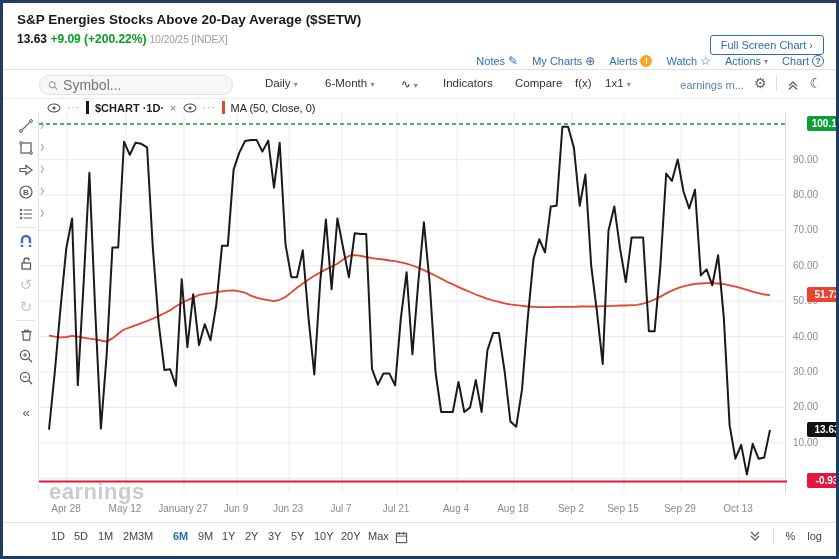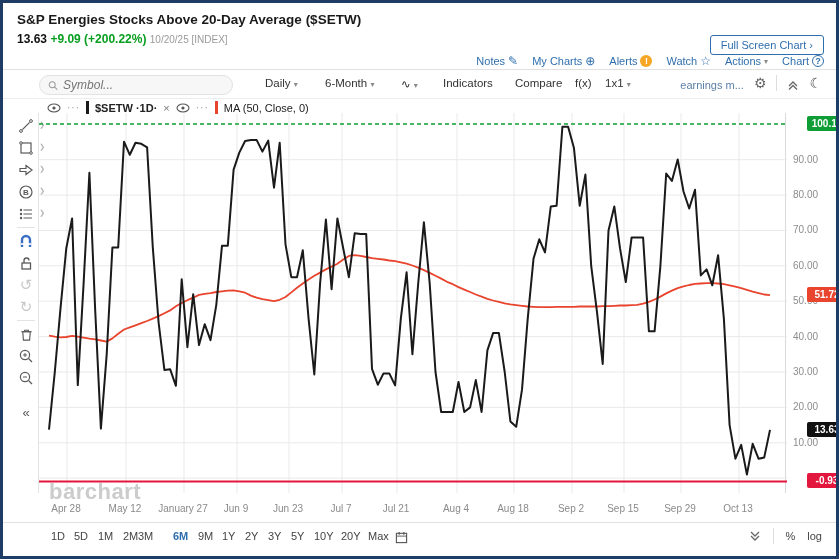--- a/index.html
+++ b/index.html
@@ -18,21 +18,21 @@
   .links-row { position:absolute; right:12px; top:51px; display:flex; gap:14px; font-size:11px; color:#2f6fad; align-items:center; }
   .links-row .lnk { display:flex; align-items:center; gap:3px; cursor:pointer; }
   .glyph { font-size:12px; }
   .alert-dot { display:inline-block; width:12px; height:12px; border-radius:50%; background:#f5a623; color:#fff; font-size:9px; font-weight:bold; text-align:center; line-height:12px; }
   .help-dot { display:inline-block; width:12px; height:12px; border-radius:50%; border:1px solid #2f6fad; color:#2f6fad; font-size:9px; font-weight:bold; text-align:center; line-height:11px; }
   .hsep { position:absolute; left:0; right:0; height:1px; background:#e1e1e1; }
 
   
   .toolbar { position:absolute; left:0; right:0; top:67px; height:29px; border-bottom:1px solid #ececec; }
   .searchbox { position:absolute; left:36px; top:5px; width:194px; height:20px; background:#f7f7f7; border:1px solid #e2e2e2; border-radius:10px; display:flex; align-items:center; padding:0 8px; gap:5px; }
-  .searchbox input { border:none; background:transparent; outline:none; font-style:italic; font-size:12px; color:#999; width:100%; font-family:"Liberation Sans",sans-serif; }
+  .searchbox input { border:none; background:transparent; outline:none; font-size:14px; color:#999; width:100%; font-family:"Liberation Sans",sans-serif; }
   .tb-item { position:absolute; top:7px; font-size:11.5px; color:#333; cursor:pointer; white-space:nowrap; }
   .caret { color:#8a8a8a; font-size:8px; }
   .tb-right { position:absolute; right:14px; top:5px; display:flex; align-items:flex-end; gap:10px; }
   .earnings { font-size:11px; color:#5b7fa6; cursor:pointer; }
   .vbar { width:1px; height:16px; background:#ddd; }
 
   
   .tools { position:absolute; left:10px; top:112px; width:26px; display:flex; flex-direction:column; align-items:center; }
   .tool { height:22px; display:flex; align-items:center; justify-content:center; width:100%; position:relative; cursor:pointer; }
   .tool .exp { position:absolute; right:-6px; top:6px; font-size:7px; color:#b5b5b5; }
@@ -219,21 +219,21 @@
     <div class="collapse-left">«</div>
   </div>
 
   <div class="legend">
     <svg width="14" height="10" viewBox="0 0 14 10">
         <ellipse cx="7" cy="5" rx="6" ry="4" fill="none" stroke="#555" stroke-width="1.1"></ellipse>
         <circle cx="7" cy="5" r="1.6" fill="#555"></circle>
       </svg>
     <span class="dots">···</span>
     <span class="cbar" id="leg-bar1" style="background: rgb(26, 26, 26);"></span>
-    <span class="sname">$SETW ·1D·</span>
+    <span class="sname">$CHART ·1D·</span>
     <span class="x">×</span>
     <svg width="14" height="10" viewBox="0 0 14 10">
         <ellipse cx="7" cy="5" rx="6" ry="4" fill="none" stroke="#555" stroke-width="1.1"></ellipse>
         <circle cx="7" cy="5" r="1.6" fill="#555"></circle>
       </svg>
     <span class="dots">···</span>
     <span class="cbar" id="leg-bar2" style="background: rgb(232, 68, 46);"></span>
     <span>MA (50, Close, 0)</span>
   </div>
 
@@ -260,21 +260,21 @@
         <line class="grid" x1="475" x2="475" y1="0" y2="380"></line>
         <line class="grid" x1="533" x2="533" y1="0" y2="380"></line>
         <line class="grid" x1="585" x2="585" y1="0" y2="380"></line>
         <line class="grid" x1="642" x2="642" y1="0" y2="380"></line>
         <line class="grid" x1="700" x2="700" y1="0" y2="380"></line>
         <line x1="0" x2="748" y1="11.0" y2="11.0" stroke="#0e9e35" stroke-width="1.6" stroke-dasharray="4 3"></line>
         <line x1="0" x2="748" y1="368.4" y2="368.4" stroke="#e3173d" stroke-width="2"></line>
         <polyline points="10.0,222.6 15.8,223.6 21.5,224.3 27.3,224.0 33.1,222.9 38.8,223.6 44.6,224.7 50.4,225.7 56.1,226.4 61.9,227.5 67.7,228.6 73.4,225.4 79.2,220.8 85.0,216.5 90.8,214.4 96.5,212.3 102.3,210.2 108.1,208.0 113.8,205.6 119.6,203.1 125.4,200.3 131.1,197.4 136.9,193.2 142.7,190.0 148.4,187.2 154.2,184.7 160.0,181.9 165.7,180.8 171.5,180.1 177.3,179.0 183.0,178.3 188.8,177.6 194.6,177.3 200.3,178.3 206.1,179.7 211.9,182.6 217.6,184.7 223.4,186.1 229.2,187.2 235.0,188.2 240.7,186.8 246.5,184.0 252.3,179.4 258.0,174.8 263.8,170.5 269.6,166.6 275.3,162.8 281.1,159.6 286.9,156.4 292.6,153.6 298.4,150.7 304.2,146.5 309.9,142.9 315.7,142.2 321.5,142.9 327.2,144.0 333.0,145.1 338.8,145.8 344.5,146.5 350.3,147.5 356.1,148.2 361.8,149.3 367.6,150.7 373.4,152.5 379.2,154.6 384.9,157.1 390.7,159.9 396.5,162.8 402.2,165.6 408.0,168.8 413.8,171.2 419.5,174.1 425.3,176.6 431.1,179.0 436.8,181.5 442.6,183.6 448.4,185.8 454.1,187.5 459.9,188.9 465.7,190.4 471.4,191.4 477.2,192.1 483.0,192.8 488.7,193.5 494.5,193.9 500.3,194.2 506.0,194.2 511.8,194.2 517.6,193.9 523.4,193.9 529.1,193.9 534.9,193.9 540.7,193.5 546.4,193.5 552.2,193.5 558.0,193.5 563.7,193.2 569.5,193.2 575.3,192.8 581.0,192.5 586.8,192.5 592.6,192.1 598.3,191.8 604.1,190.7 609.9,188.9 615.6,186.5 621.4,183.6 627.2,180.4 632.9,177.6 638.7,175.1 644.5,173.4 650.2,172.0 656.0,170.9 661.8,170.5 667.6,170.2 673.3,170.2 679.1,170.5 684.9,171.2 690.6,172.3 696.4,173.7 702.2,175.1 707.9,176.9 713.7,178.7 719.5,180.1 725.2,181.5 731.0,182.1" fill="none" stroke="#e8442e" stroke-width="1.8" stroke-linejoin="round"></polyline>
         <polyline points="10.0,316.7 15.8,259.0 21.5,195.3 27.3,135.2 33.1,105.4 38.8,272.1 44.6,170.5 50.4,59.8 56.1,195.3 61.9,315.6 67.7,241.3 73.4,134.5 79.2,134.5 85.0,28.7 90.8,41.8 96.5,29.7 102.3,30.8 108.1,34.3 113.8,134.5 119.6,209.5 125.4,256.9 131.1,256.2 136.9,272.8 142.7,166.3 148.4,234.2 154.2,181.2 160.0,232.1 165.7,211.2 171.5,227.2 177.3,191.8 183.0,132.7 188.8,132.7 194.6,56.6 200.3,39.6 206.1,28.0 211.9,26.9 217.6,26.9 223.4,38.6 229.2,27.6 235.0,74.7 240.7,29.7 246.5,131.3 252.3,164.2 258.0,164.2 263.8,137.3 269.6,205.9 275.3,261.5 281.1,170.5 286.9,106.5 292.6,176.2 298.4,105.4 304.2,135.2 309.9,164.2 315.7,120.3 321.5,121.0 327.2,121.0 333.0,255.8 338.8,271.7 344.5,260.4 350.3,260.4 356.1,272.4 361.8,205.9 367.6,159.2 373.4,241.3 379.2,170.5 384.9,109.3 390.7,170.5 396.5,259.0 402.2,299.0 408.0,299.0 413.8,299.0 419.5,268.9 425.3,299.0 431.1,294.4 436.8,267.1 442.6,299.0 448.4,237.4 454.1,220.1 459.9,220.1 465.7,259.0 471.4,308.5 477.2,313.8 483.0,276.7 488.7,205.9 494.5,145.8 500.3,126.3 506.0,139.4 511.8,93.4 517.6,92.7 523.4,13.8 529.1,13.8 534.9,34.7 540.7,92.7 546.4,61.6 552.2,152.8 558.0,199.2 563.7,250.9 569.5,117.5 575.3,93.4 581.0,135.2 586.8,169.1 592.6,124.5 598.3,124.5 604.1,124.5 609.9,218.3 615.6,218.3 621.4,152.8 627.2,60.5 632.9,67.9 638.7,46.4 644.5,78.5 650.2,95.5 656.0,76.8 661.8,162.4 667.6,156.4 673.3,172.3 679.1,142.2 684.9,205.9 690.6,312.1 696.4,345.7 702.2,331.9 707.9,361.6 713.7,330.8 719.5,345.7 725.2,344.6 731.0,316.9" fill="none" stroke="#1a1a1a" stroke-width="2" stroke-linejoin="round"></polyline>
       </svg>
-    <div class="watermark">barchart</div>
+    <div class="watermark">earnings</div>
   </div>
 
   <div class="y-axis" id="y-axis">
       <span class="ylab" style="top: 40.7039px;">90.00</span>
       <span class="ylab" style="top: 76.0857px;">80.00</span>
       <span class="ylab" style="top: 111.467px;">70.00</span>
       <span class="ylab" style="top: 146.849px;">60.00</span>
       <span class="ylab" style="top: 182.231px;">50.00</span>
       <span class="ylab" style="top: 217.613px;">40.00</span>
       <span class="ylab" style="top: 252.994px;">30.00</span>

